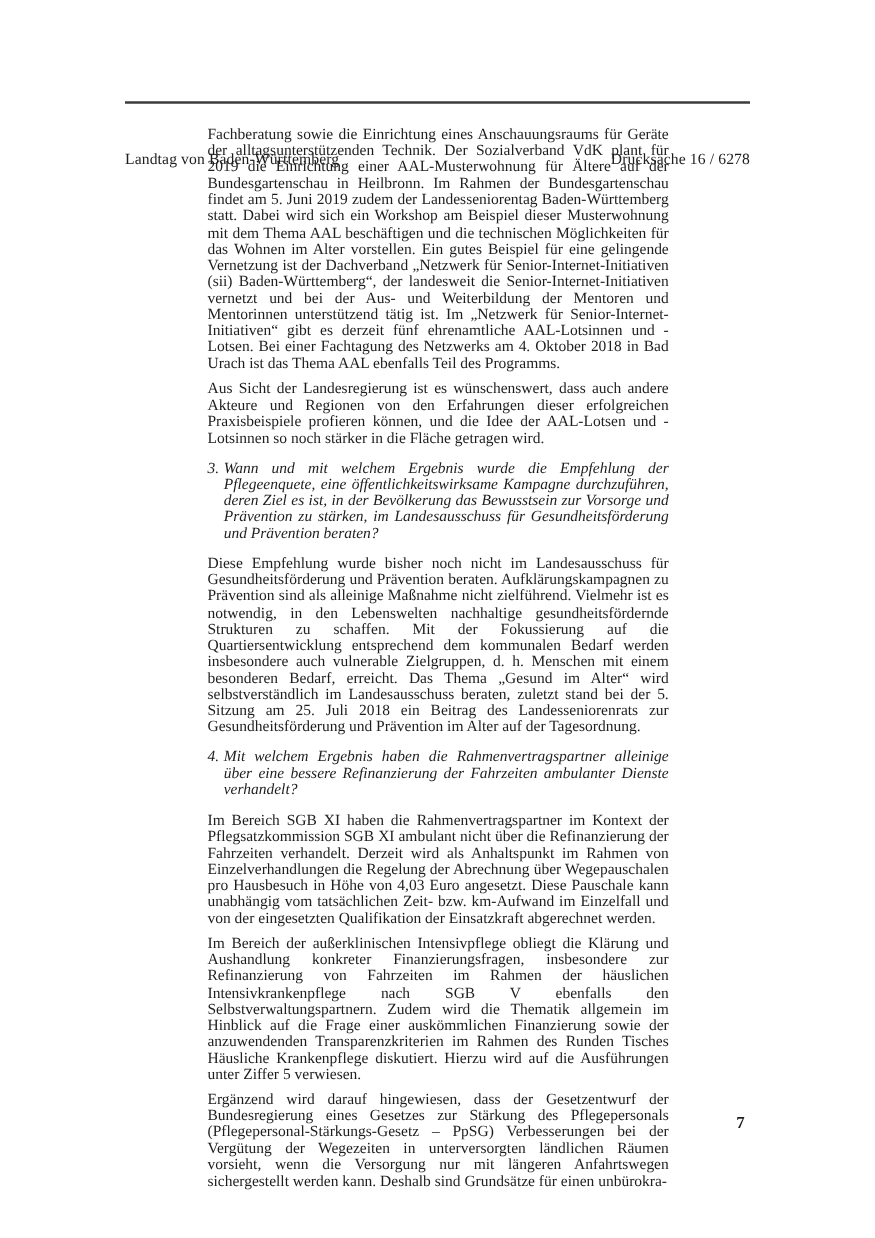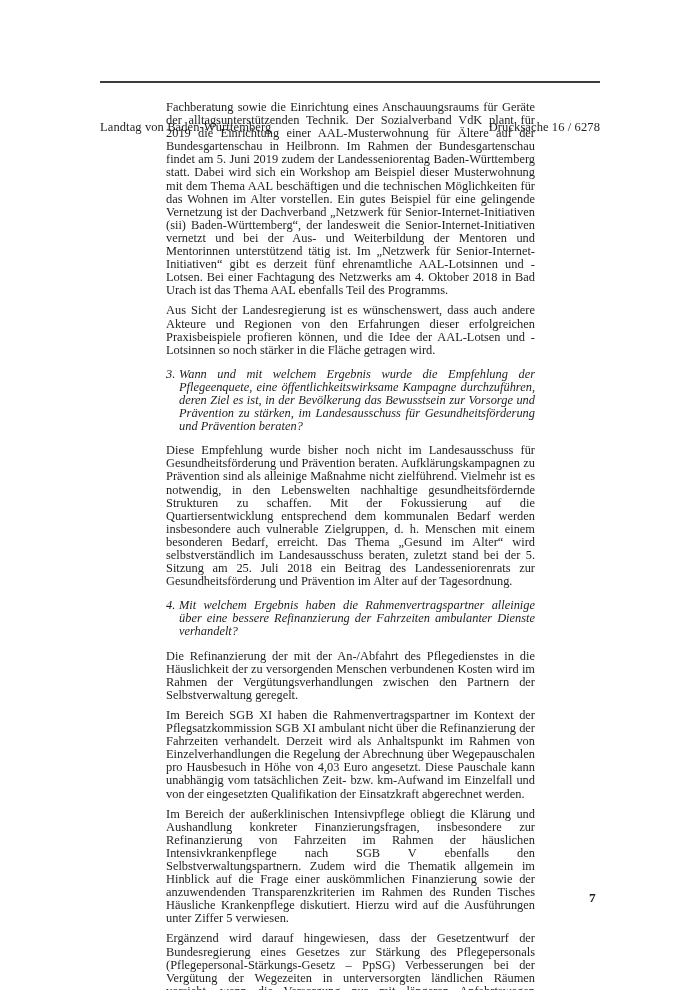--- a/index.html
+++ b/index.html
@@ -92,21 +92,20 @@
       <span class="q-text">Wann und mit welchem Ergebnis wurde die Empfehlung der Pflegeenquete, eine öffentlichkeitswirksame Kampagne durchzuführen, deren Ziel es ist, in der Bevölkerung das Bewusstsein zur Vorsorge und Prävention zu stärken, im Lan­desausschuss für Gesundheitsförderung und Prävention beraten?</span>
     </div>
 
     <div class="para">Diese Empfehlung wurde bisher noch nicht im Landesausschuss für Gesundheits­förderung und Prävention beraten. Aufklärungskampagnen zu Prävention sind als alleinige Maßnahme nicht zielführend. Vielmehr ist es notwendig, in den Lebens­welten nachhaltige gesundheitsfördernde Strukturen zu schaffen. Mit der Fokus­sierung auf die Quartiersentwicklung entsprechend dem kommunalen Bedarf wer­den insbesondere auch vulnerable Zielgruppen, d. h. Menschen mit einem beson­deren Bedarf, erreicht. Das Thema „Gesund im Alter“ wird selbstverständlich im Landesausschuss beraten, zuletzt stand bei der 5. Sitzung am 25. Juli 2018 ein Beitrag des Landesseniorenrats zur Gesundheitsförderung und Prävention im Alter auf der Tagesordnung.</div>
 
     <div class="question">
       <span class="q-num">4.</span>
       <span class="q-text">Mit welchem Ergebnis haben die Rahmenvertragspartner alleinige über eine bessere Refinanzierung der Fahrzeiten ambulanter Dienste verhandelt?</span>
     </div>
 
-    <div class="para">Die Refinanzierung der mit der An-/Abfahrt des Pflegedienstes in die Häuslich­keit der zu versorgenden Menschen verbundenen Kosten wird im Rahmen der Vergütungsverhandlungen zwischen den Partnern der Selbstverwaltung geregelt.</div>
 
     <div class="para">Im Bereich SGB XI haben die Rahmenvertragspartner im Kontext der Pflegsatz­kommission SGB XI ambulant nicht über die Refinanzierung der Fahrzeiten ver­handelt. Derzeit wird als Anhaltspunkt im Rahmen von Einzelverhandlungen die Regelung der Abrechnung über Wegepauschalen pro Hausbesuch in Höhe von 4,03 Euro angesetzt. Diese Pauschale kann unabhängig vom tatsächlichen Zeit- bzw. km-Aufwand im Einzelfall und von der eingesetzten Qualifikation der Ein­satzkraft abgerechnet werden.</div>
 
     <div class="para">Im Bereich der außerklinischen Intensivpflege obliegt die Klärung und Aushand­lung konkreter Finanzierungsfragen, insbesondere zur Refinanzierung von Fahr­zeiten im Rahmen der häuslichen Intensivkrankenpflege nach SGB V ebenfalls den Selbstverwaltungspartnern. Zudem wird die Thematik allgemein im Hinblick auf die Frage einer auskömmlichen Finanzierung sowie der anzuwendenden Transparenzkriterien im Rahmen des Runden Tisches Häusliche Krankenpflege diskutiert. Hierzu wird auf die Ausführungen unter Ziffer 5 verwiesen.</div>
 
     <div class="para">Ergänzend wird darauf hingewiesen, dass der Gesetzentwurf der Bundesregierung eines Gesetzes zur Stärkung des Pflegepersonals (Pflegepersonal-Stärkungs-Ge­setz – PpSG) Verbesserungen bei der Vergütung der Wegezeiten in unterversorg­ten ländlichen Räumen vorsieht, wenn die Versorgung nur mit längeren Anfahrts­wegen sichergestellt werden kann. Deshalb sind Grundsätze für einen unbürokra-</div>
 
   </div>
 
   <div class="footer-page">7</div>

